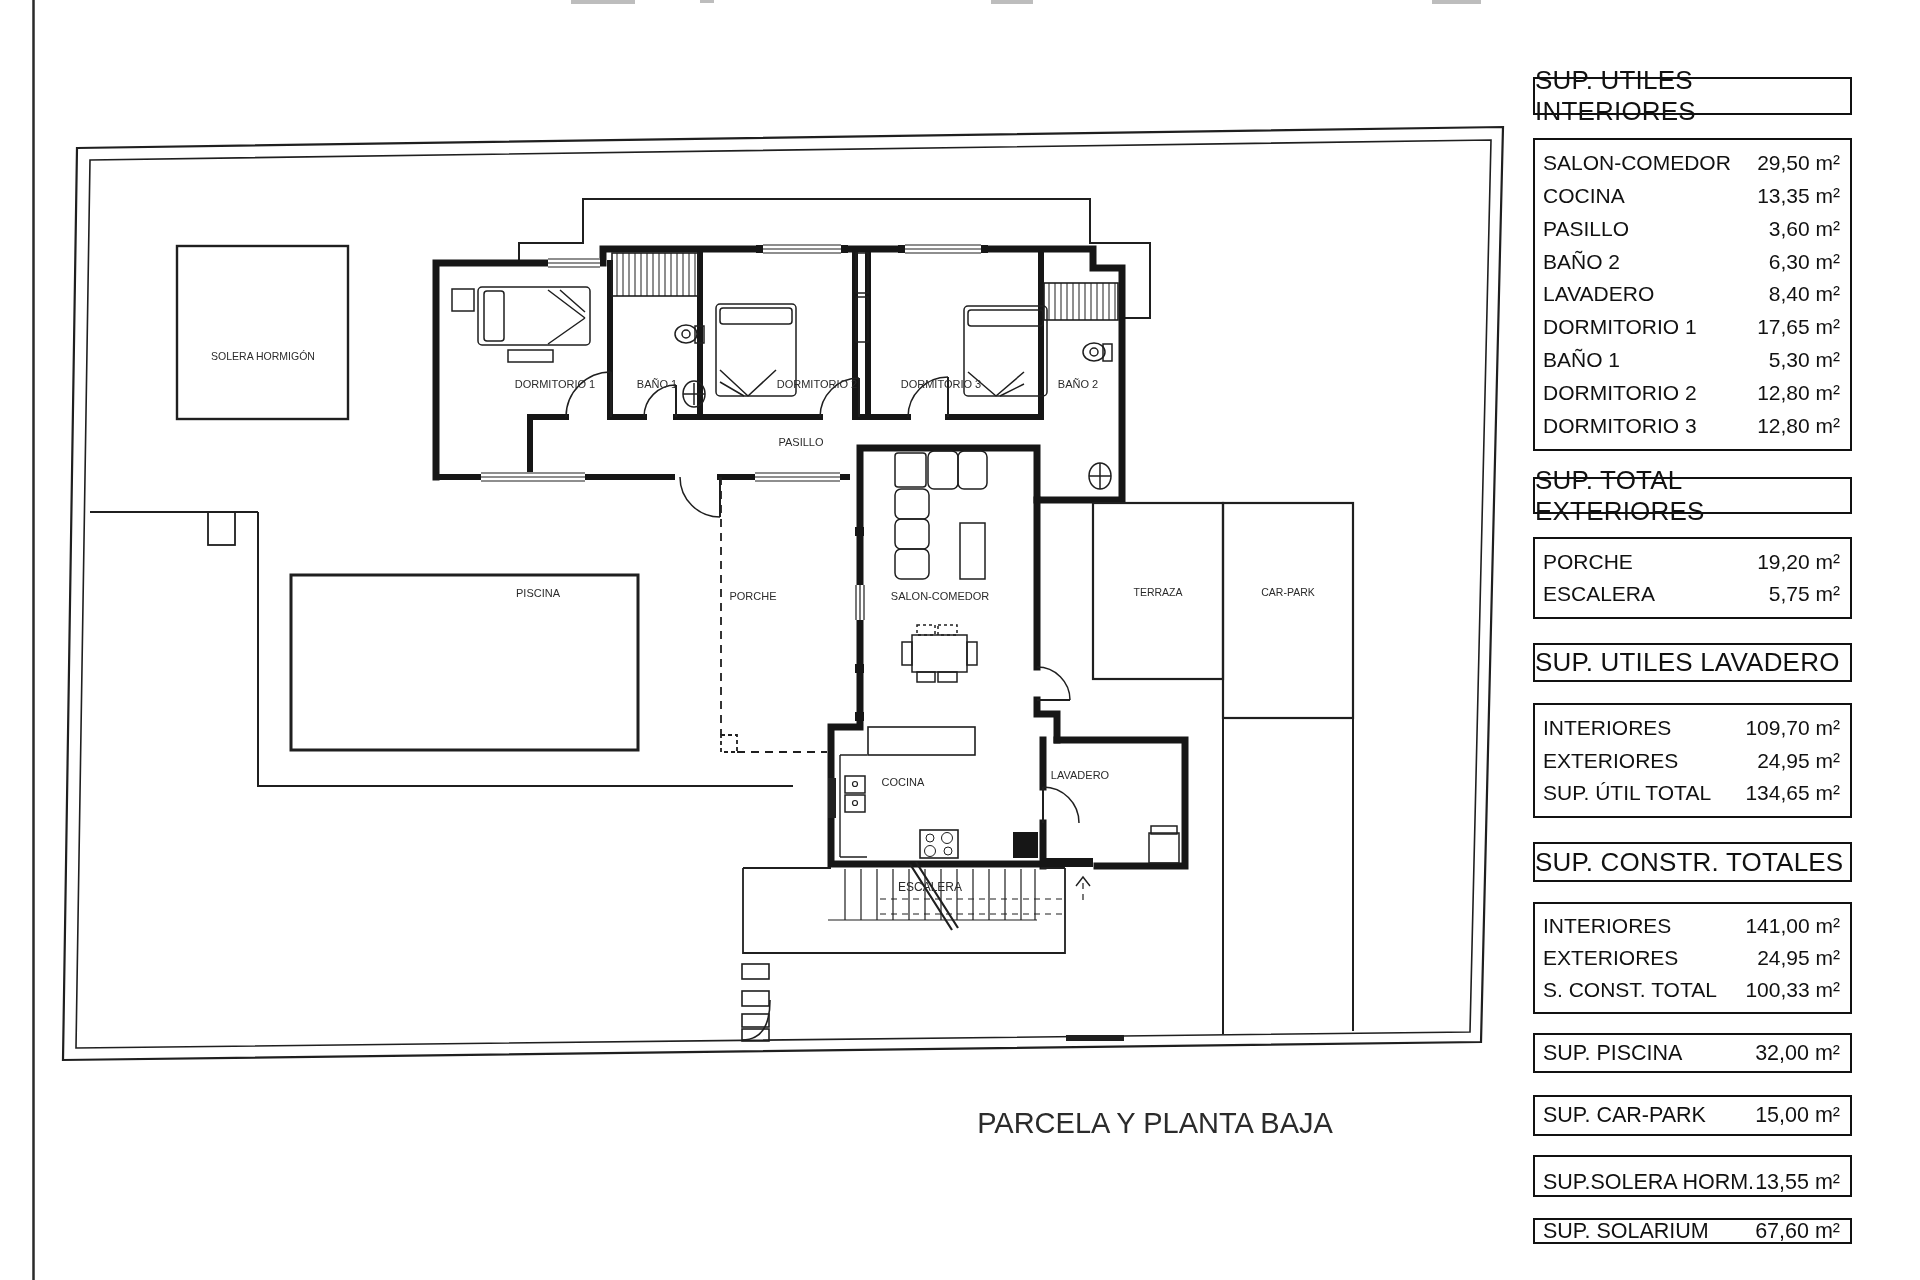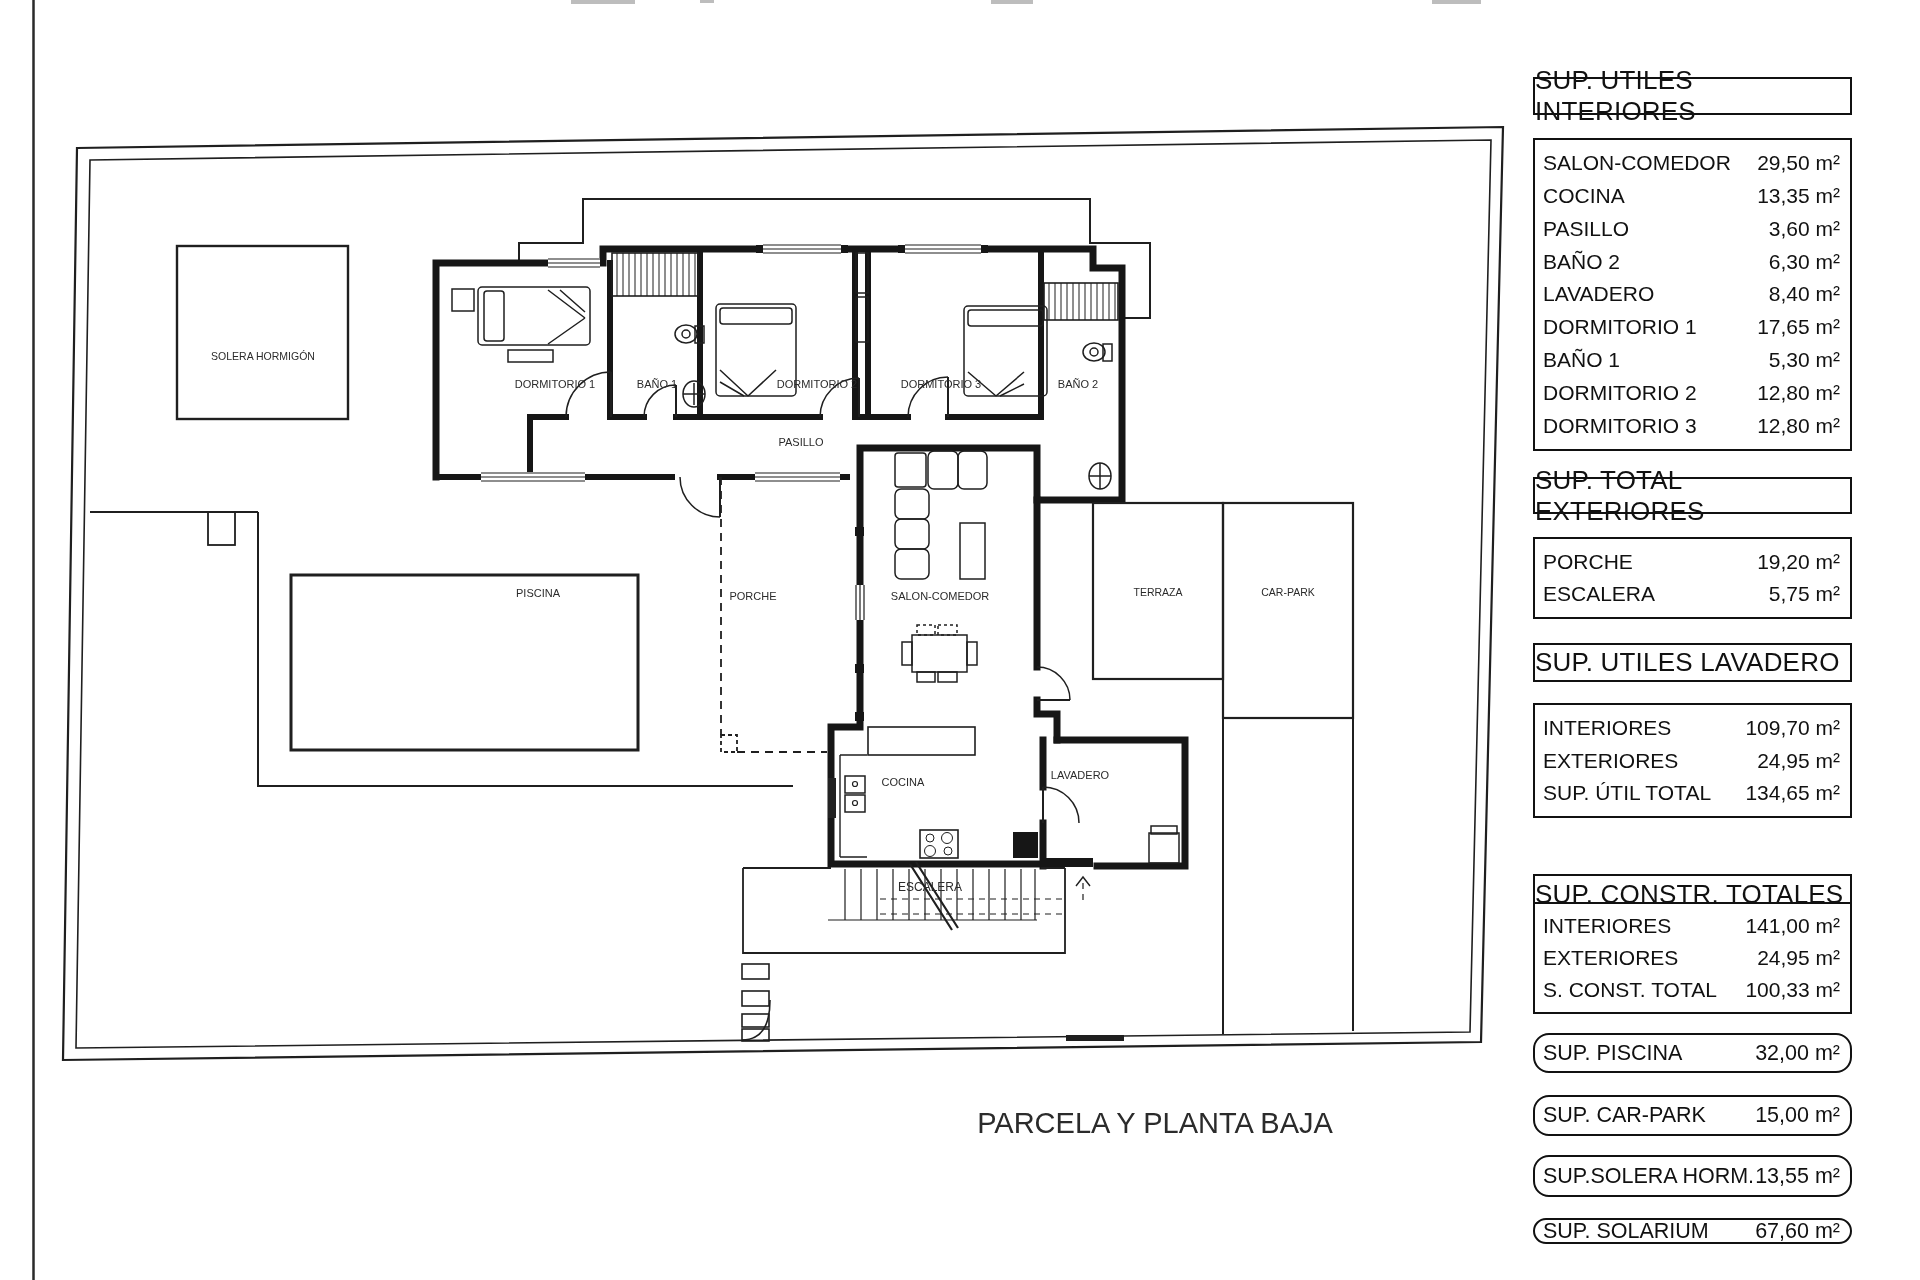--- a/index.html
+++ b/index.html
@@ -5,21 +5,21 @@
   html,body{margin:0;padding:0;background:#fff;}
   body{width:1920px;height:1280px;position:relative;font-family:"Liberation Sans",sans-serif;color:#111;overflow:hidden;}
   #sheet{position:absolute;left:0;top:0;width:1920px;height:1280px;}
   svg text{font-family:"Liberation Sans",sans-serif;fill:#2b2b2b;}
   .panel-box{position:absolute;left:1533px;width:319px;background:#fff;border:2px solid #111;box-sizing:border-box;}
   .panel-box::after{content:"";position:absolute;top:10px;left:14px;right:-10px;bottom:-10px;border:2px solid #111;background:#fff;z-index:-1;}
   .hdr{display:flex;align-items:center;font-size:26px;letter-spacing:0.2px;}
   .tbl{display:flex;flex-direction:column;justify-content:space-evenly;padding:2px 0;}
   .row{display:flex;justify-content:space-between;padding:0 10px 0 8px;font-size:21px;}
   .row .val{white-space:nowrap;}
-  .single{display:flex;justify-content:space-between;align-items:center;padding:0 10px 0 8px;font-size:21.5px;border-radius:16px;}
+  .single{display:flex;justify-content:space-between;align-items:center;padding:0 10px 0 8px;font-size:21.5px;}
 </style>
 </head>
 <body>
 
 <svg id="sheet" viewBox="0 0 1920 1280">
 
   <g stroke="#2a2a2a">
     <line x1="33.5" y1="0" x2="33.5" y2="1280" stroke-width="2.5"></line>
     <g stroke="none" fill="#9a9a9a" opacity="0.65">
       <rect x="571" y="0" width="64" height="4"></rect>
@@ -312,21 +312,21 @@
     <div class="row">
         <span>EXTERIORES</span>
         <span class="val">24,95 m²</span>
       </div>
     <div class="row">
         <span>SUP. ÚTIL TOTAL</span>
         <span class="val">134,65 m²</span>
       </div>
   </div>
 
-  <div class="panel-box hdr" style="top:842px;height:40px;margin-top:32px;">
+  <div class="panel-box hdr" style="top:842px;height:40px;">
     <span>SUP. CONSTR. TOTALES</span>
   </div>
 
   <div class="panel-box tbl" style="top:902px;height:112px;">
     <div class="row">
         <span>INTERIORES</span>
         <span class="val">141,00 m²</span>
       </div>
     <div class="row">
         <span>EXTERIORES</span>
@@ -341,21 +341,21 @@
   <div class="panel-box single" style="top:1033px;height:40px;">
     <span>SUP. PISCINA</span>
       <span class="val">32,00 m²</span>
   </div>
 
   <div class="panel-box single" style="top:1095px;height:41px;">
     <span>SUP. CAR-PARK</span>
       <span class="val">15,00 m²</span>
   </div>
 
-  <div class="panel-box single" style="top:1155px;height:42px;">
+  <div class="panel-box single" style="top:1155px;height:42px;align-items:flex-end;">
     <span>SUP.SOLERA HORM.</span>
       <span class="val">13,55 m²</span>
   </div>
 
   <div class="panel-box single" style="top:1218px;height:26px;">
     <span>SUP. SOLARIUM</span>
       <span class="val">67,60 m²</span>
   </div>
 
 </div>

